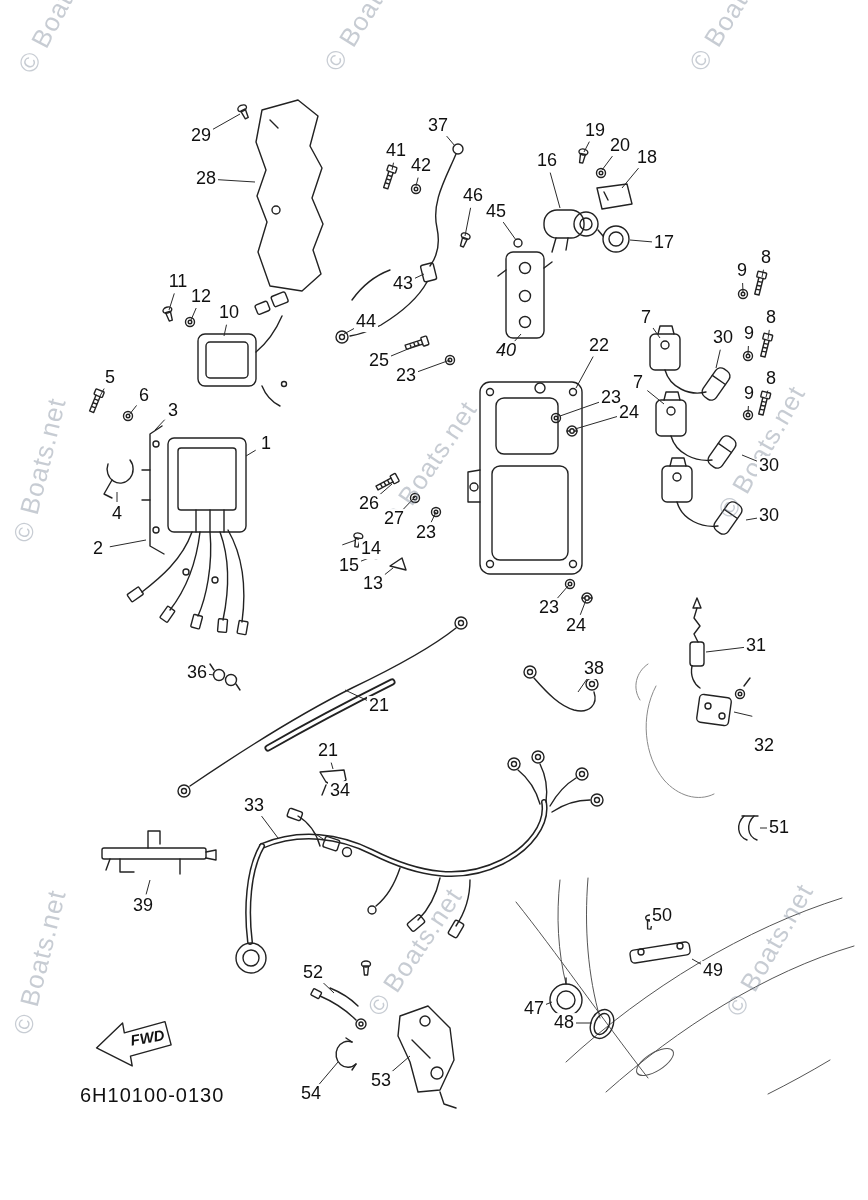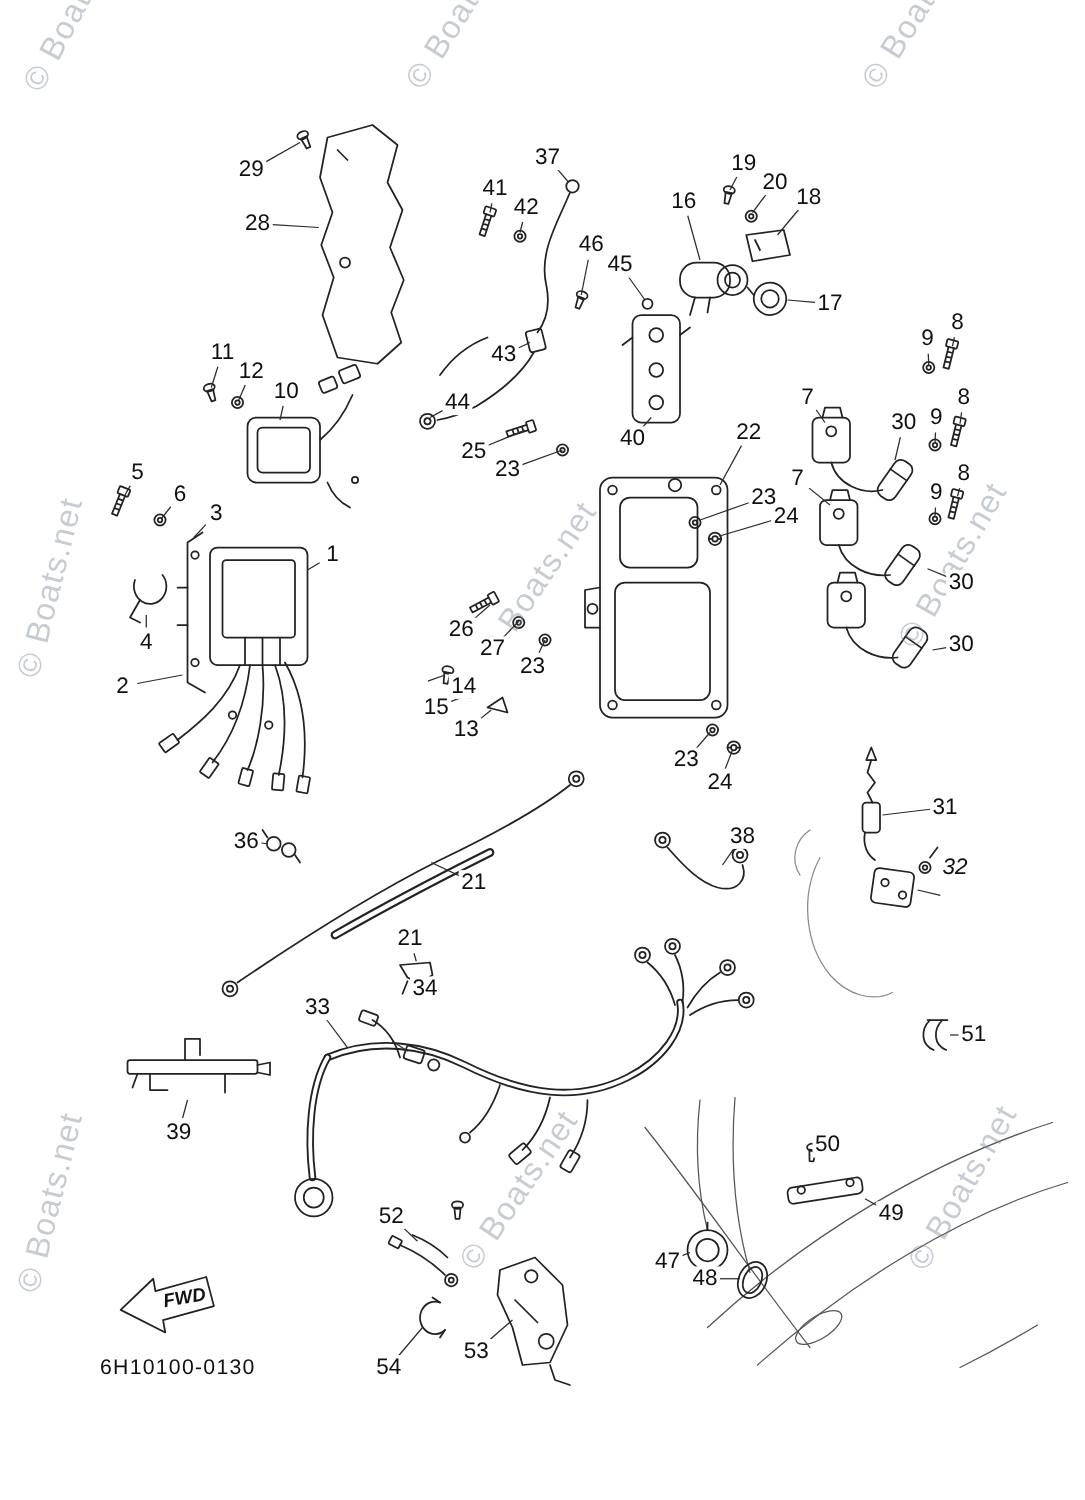--- a/index.html
+++ b/index.html
@@ -7,21 +7,21 @@
           font-family:"Liberation Sans",sans-serif;}
   svg.art{position:absolute;left:0;top:0;fill:none;stroke:#222;stroke-width:1.4;
           stroke-linecap:round;stroke-linejoin:round;}
   svg.leaders{position:absolute;left:0;top:0;stroke:#2b2b2b;stroke-width:1;}
   .wm-layer{position:absolute;left:0;top:0;width:100%;height:100%;pointer-events:none;}
   .watermark{position:absolute;font-size:26px;color:rgba(122,134,150,0.42);
              white-space:nowrap;letter-spacing:1px;}
   .callout-layer{position:absolute;left:0;top:0;width:100%;height:100%;}
   .callout{position:absolute;transform:translate(-50%,-50%);font-size:18px;color:#101010;
            background:#fff;padding:0 2px;line-height:1.1;}
-  .diagram-code{position:absolute;left:80px;top:1084px;font-size:17px;color:#101010;
+  .diagram-code{position:absolute;left:80px;top:1084px;font-size:20px;color:#101010;
                 letter-spacing:1px;}
 </style>
 </head>
 <body>
 
 <div class="canvas">
 
   <svg class="art" width="868" height="1200" viewBox="0 0 868 1200">
     <defs>
       <g id="screwS">
@@ -438,21 +438,21 @@
       <span class="callout" style="left: 229px; top: 313px;">10</span>
       <span class="callout" style="left: 403px; top: 284px;">43</span>
       <span class="callout" style="left: 742px; top: 271px;">9</span>
       <span class="callout" style="left: 766px; top: 258px;">8</span>
       <span class="callout" style="left: 366px; top: 322px;">44</span>
       <span class="callout" style="left: 646px; top: 318px;">7</span>
       <span class="callout" style="left: 723px; top: 338px;">30</span>
       <span class="callout" style="left: 749px; top: 334px;">9</span>
       <span class="callout" style="left: 771px; top: 318px;">8</span>
       <span class="callout" style="left: 379px; top: 361px;">25</span>
-      <span class="callout" style="left: 506px; top: 351px;">40</span>
+      <span class="callout" style="left: 506px; top: 351px; font-style: italic;">40</span>
       <span class="callout" style="left: 599px; top: 346px;">22</span>
       <span class="callout" style="left: 406px; top: 376px;">23</span>
       <span class="callout" style="left: 110px; top: 378px;">5</span>
       <span class="callout" style="left: 144px; top: 396px;">6</span>
       <span class="callout" style="left: 173px; top: 411px;">3</span>
       <span class="callout" style="left: 638px; top: 383px;">7</span>
       <span class="callout" style="left: 611px; top: 398px;">23</span>
       <span class="callout" style="left: 629px; top: 413px;">24</span>
       <span class="callout" style="left: 749px; top: 394px;">9</span>
       <span class="callout" style="left: 771px; top: 379px;">8</span>
@@ -466,21 +466,21 @@
       <span class="callout" style="left: 426px; top: 533px;">23</span>
       <span class="callout" style="left: 331px; top: 549px; margin-left: 40px;">14</span>
       <span class="callout" style="left: 349px; top: 566px;">15</span>
       <span class="callout" style="left: 373px; top: 584px;">13</span>
       <span class="callout" style="left: 549px; top: 608px;">23</span>
       <span class="callout" style="left: 576px; top: 626px;">24</span>
       <span class="callout" style="left: 197px; top: 673px;">36</span>
       <span class="callout" style="left: 379px; top: 706px;">21</span>
       <span class="callout" style="left: 594px; top: 669px;">38</span>
       <span class="callout" style="left: 756px; top: 646px;">31</span>
-      <span class="callout" style="left: 764px; top: 694px; font-style: italic;">32</span>
+      <span class="callout" style="left: 764px; top: 746px;">32</span>
       <span class="callout" style="left: 328px; top: 751px;">21</span>
       <span class="callout" style="left: 254px; top: 806px;">33</span>
       <span class="callout" style="left: 304px; top: 791px; margin-left: 36px;">34</span>
       <span class="callout" style="left: 779px; top: 828px;">51</span>
       <span class="callout" style="left: 143px; top: 906px;">39</span>
       <span class="callout" style="left: 662px; top: 916px;">50</span>
       <span class="callout" style="left: 713px; top: 971px;">49</span>
       <span class="callout" style="left: 313px; top: 973px;">52</span>
       <span class="callout" style="left: 534px; top: 1009px;">47</span>
       <span class="callout" style="left: 564px; top: 1023px;">48</span>

